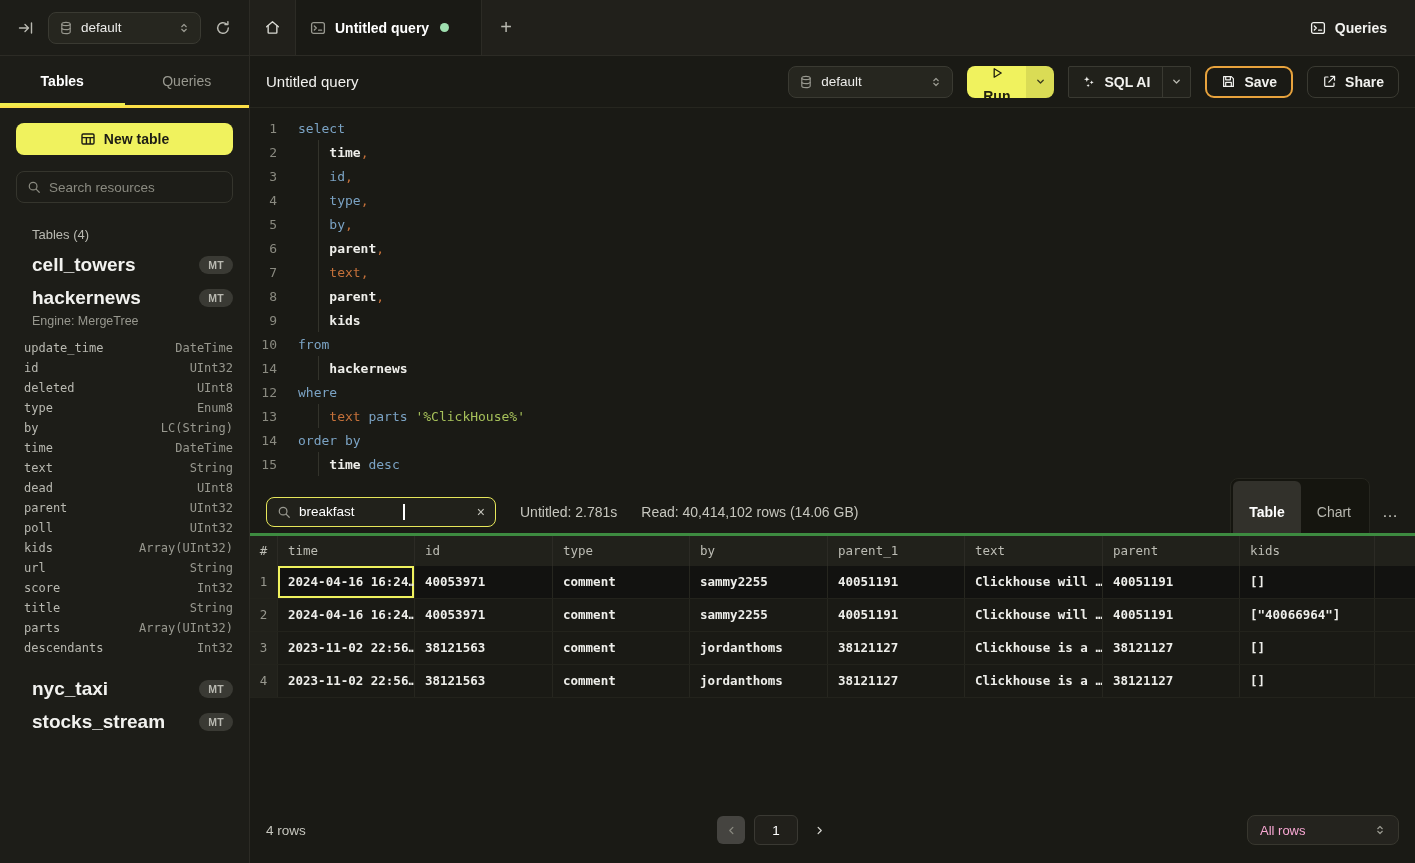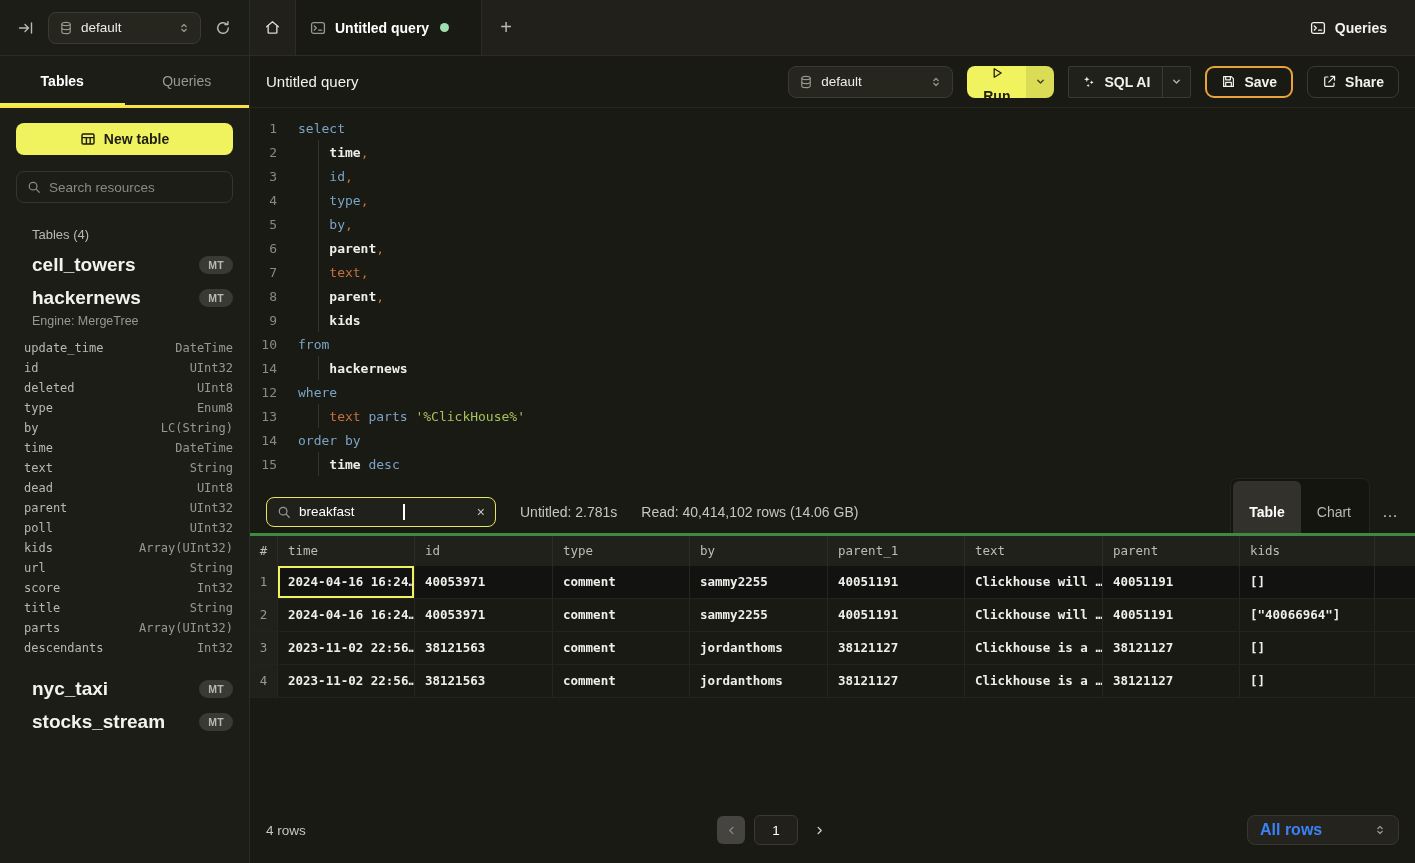--- a/index.html
+++ b/index.html
@@ -105,21 +105,21 @@
   .res-fill { flex:1; background:#1a1a15; }
 
   
   .res-footer { height:66px; display:flex; align-items:center; padding:0 16px; position:relative; background:#1a1a15; }
   .rowcount { font-size:13.5px; color:#c6c6be; }
   .pager { position:absolute; left:467px; display:flex; align-items:center; gap:9px; }
   .pg-prev { width:28px; height:28px; border-radius:6px; background:#454440; border:none; color:#8a8a80; display:flex; align-items:center; justify-content:center; cursor:default; }
   .pg-page { width:44px; height:30px; border-radius:6px; background:#21201b; border:1px solid #3a3933; color:#ffffff; font-size:13.5px; display:flex; align-items:center; justify-content:center; cursor:text; }
   .pg-next { width:24px; height:28px; background:none; border:none; color:#d8d8d2; display:flex; align-items:center; justify-content:center; cursor:pointer; }
   .pagesize { margin-left:auto; width:152px; height:30px; background:#24231e; border:1px solid #38372f; border-radius:8px; display:flex; align-items:center; padding:0 12px; cursor:pointer; }
-  .pagesize .lbl { flex:1; font-size:16px; color:#3b82f6;font-weight:bold; }
+  .pagesize .lbl { flex:1; font-size:13px; color:#f9a8d4; }
 </style>
 </head>
 <body>
 
 <div id="app">
 
   <aside id="sidebar">
     <div class="sb-header">
       <button class="icon-btn">
         <span>

